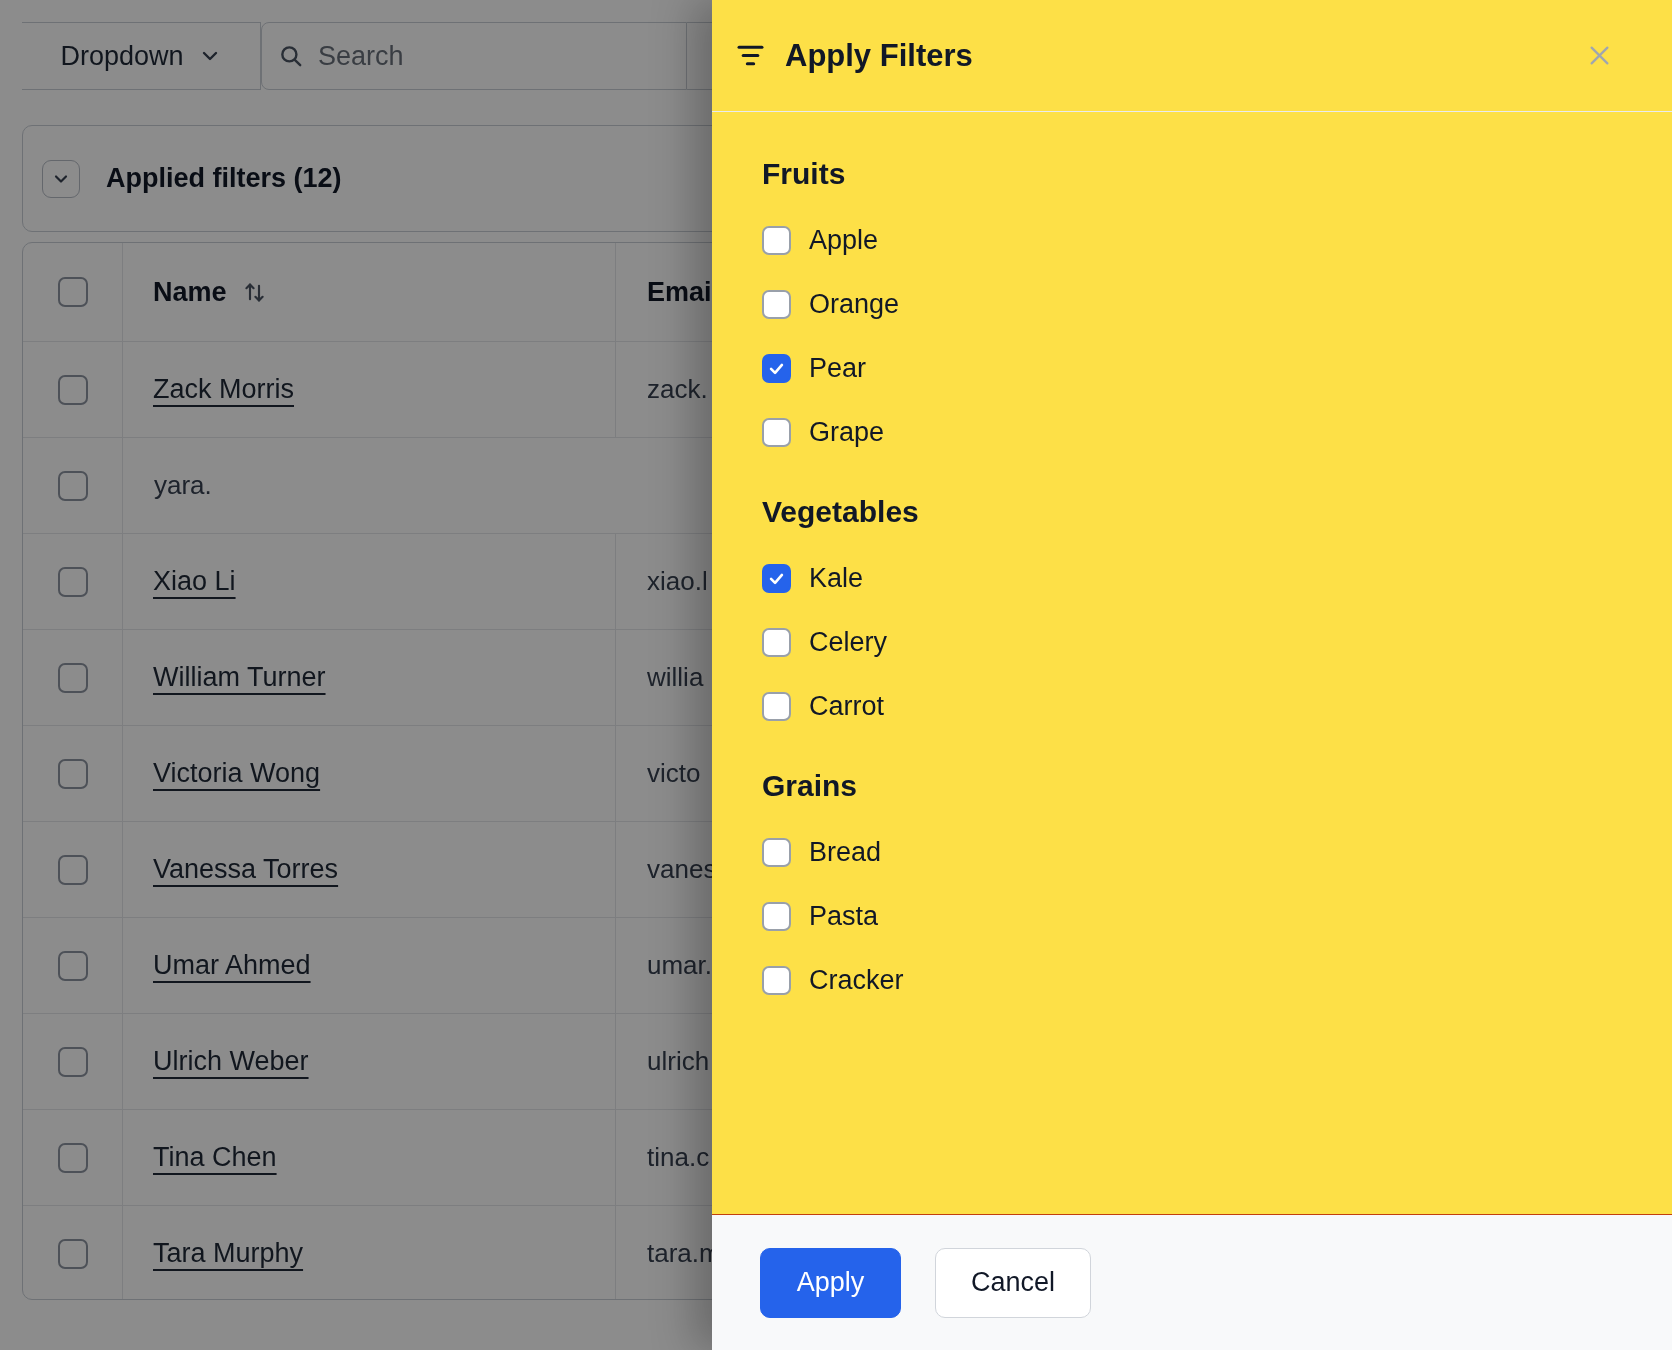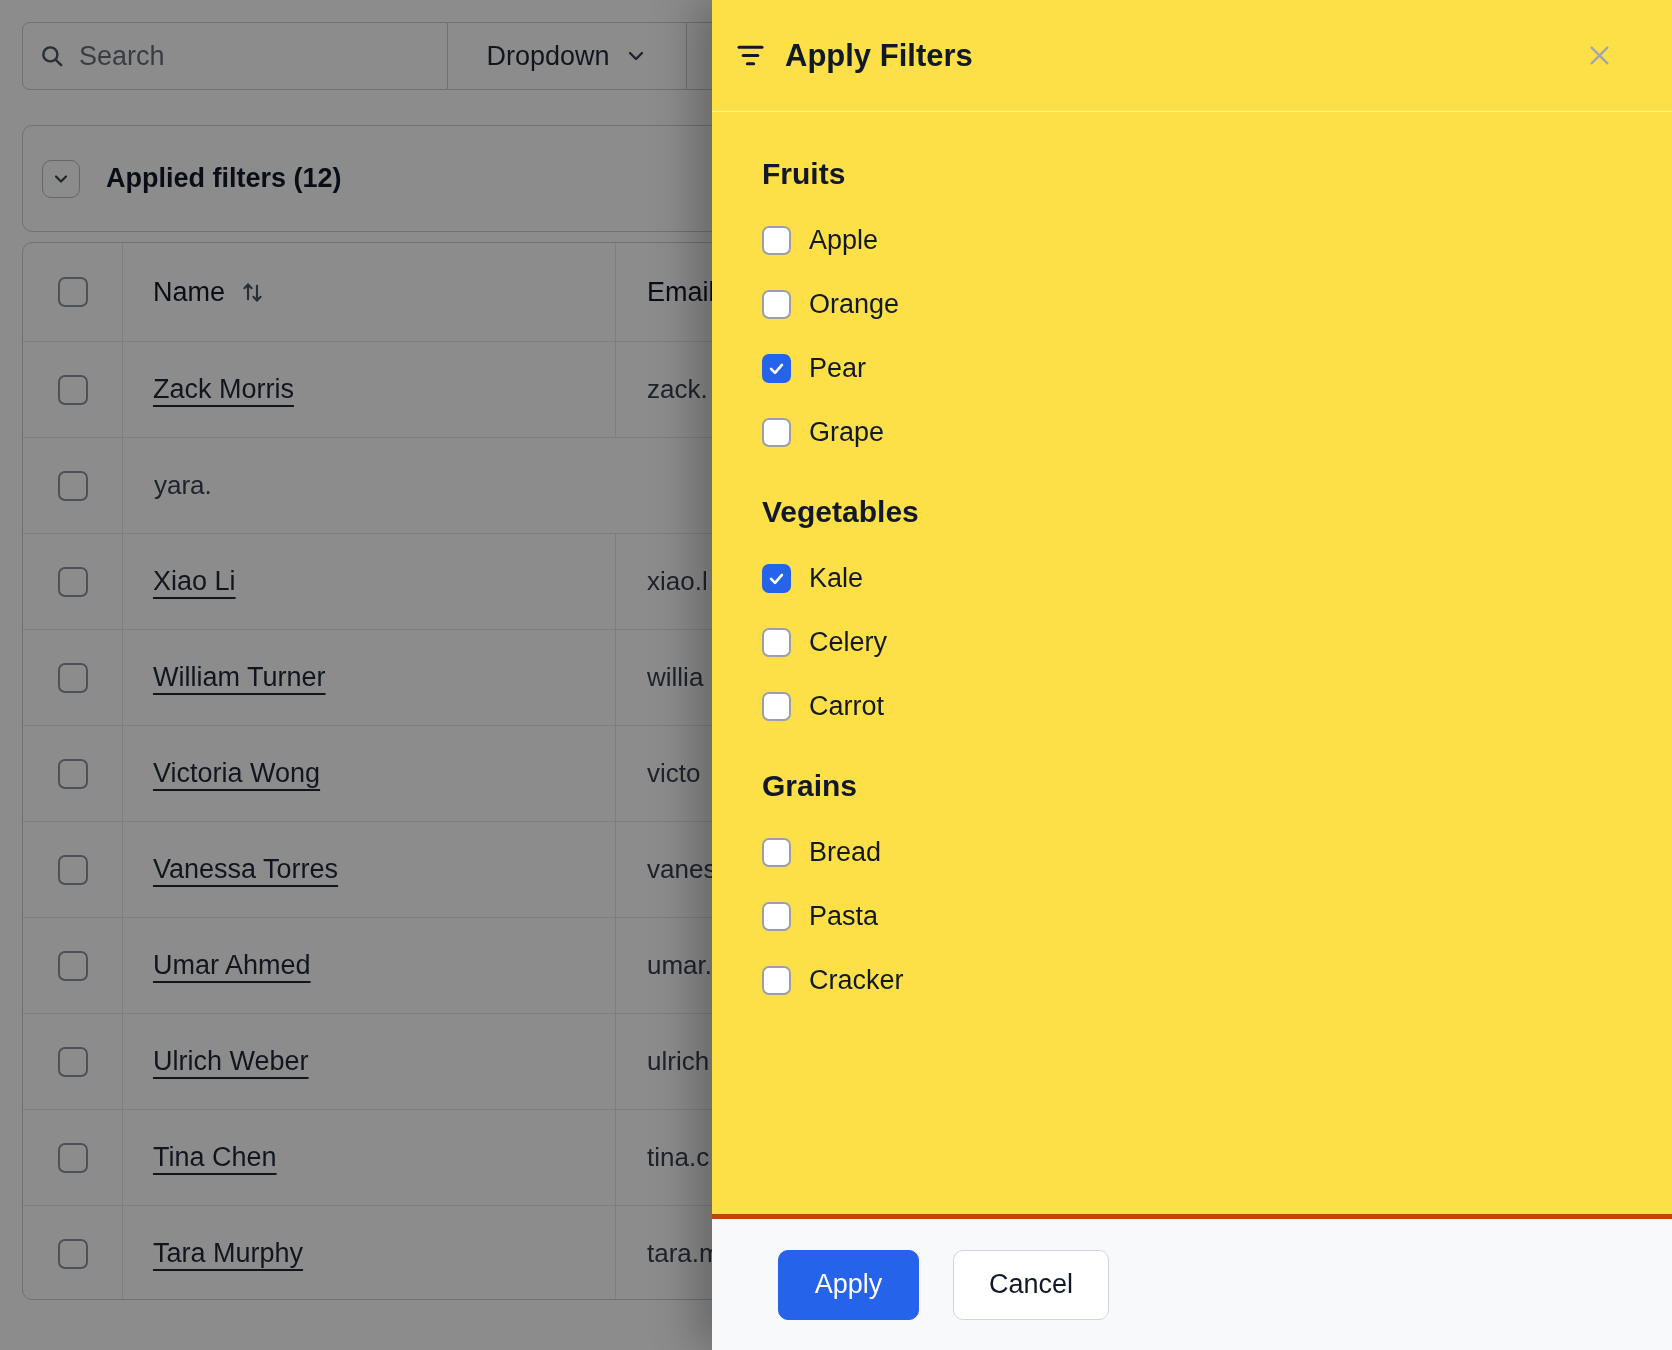--- a/index.html
+++ b/index.html
@@ -28,21 +28,21 @@
     background:#ffffff; display:flex; align-items:center; justify-content:center; cursor:pointer; }
   .applied-label { font-size:27px; font-weight:700; color:#111827; margin-left:26px; }
 
   .table-box { position:absolute; left:22px; top:242px; width:1600px; height:1058px;
     background:#ffffff; border:1px solid #c9ced6; border-radius:10px; overflow:hidden; }
   .trow { display:grid; grid-template-columns:100px 493px 1fr; align-items:center; height:96px; border-top:1px solid #e3e6ea; }
   .trow.thead { height:98px; border-top:none; }
   .cell-check { height:100%; display:flex; align-items:center; justify-content:center; border-right:1px solid #e3e6ea; }
   .cell-name  { height:100%; display:flex; align-items:center; gap:14px; padding-left:30px; border-right:1px solid #e3e6ea; }
   .cell-email { height:100%; display:flex; align-items:center; padding-left:31px; }
-  .th-label { font-size:27px; font-weight:400; color:#111827; }
+  .th-label { font-size:27px; font-weight:700; color:#111827; }
   .name-link { font-size:27px; color:#1f2937; text-decoration:underline; text-decoration-thickness:2px; text-underline-offset:7px; cursor:pointer; }
   .email-text { font-size:26px; color:#374151; white-space:nowrap; }
   .row-cb { width:30px; height:30px; border:2px solid #8d94a0; border-radius:7px; background:#ffffff; cursor:pointer; }
 
   .scrim { position:absolute; inset:0; background:rgba(0,0,0,0.45); cursor:pointer; }
 
   
   .panel { position:absolute; left:712px; top:0; width:960px; height:1350px; background:#fde047;
     box-shadow:-18px 0 40px rgba(0,0,0,0.25); display:flex; flex-direction:column; }
   .panel-header { height:112px; flex:0 0 112px; border-bottom:1px solid #e9ebef;
@@ -54,51 +54,51 @@
   .f-section { margin-bottom:30px; }
   .f-heading { font-size:30px; font-weight:700; color:#111827; line-height:36px; margin-bottom:16px; }
   .f-row { height:64px; display:flex; align-items:center; gap:18px; cursor:pointer; }
   .cb { width:29px; height:29px; border:2px solid #99a0aa; border-radius:7px; background:#ffffff;
     flex:0 0 29px; display:flex; align-items:center; justify-content:center; }
   .cb .tick { display:none; }
   .cb.checked { background:#2563eb; border-color:#2563eb; }
   .cb.checked .tick { display:block; }
   .f-label { font-size:27px; color:#111827; }
 
-  .panel-footer { flex:0 0 136px; border-top:5px solid #c2410c; background:#f8f9fa;
-    display:flex; align-items:center; padding-left:66px; gap:34px; }
+  .panel-footer { flex:0 0 136px; border-top:1px solid #c2410c; background:#f8f9fa;
+    display:flex; align-items:center; padding-left:48px; gap:34px; }
   .btn { height:70px; border-radius:10px; font-size:27px; font-weight:500;
     display:flex; align-items:center; justify-content:center; cursor:pointer; font-family:inherit; }
   .btn-apply { width:141px; background:#2563eb; border:1px solid #2563eb; color:#ffffff; }
   .btn-cancel { width:156px; background:#ffffff; border:1px solid #d1d5db; color:#111827; }
 
   svg { display:block; }
 </style>
 </head>
 <body>
 
 <div class="page">
 
   <div class="toolbar">
+    <div class="tb-seg seg-dropdown">
+      <span class="dropdown-label">Dropdown</span>
+      <span>
+        <svg width="24" height="24" viewBox="0 0 24 24" fill="none" stroke="#374151" stroke-width="2.4" stroke-linecap="round" stroke-linejoin="round">
+          <polyline points="6,9 12,15 18,9"></polyline>
+        </svg>
+      </span>
+    </div>
     <div class="tb-seg seg-search">
       <span>
         <svg width="26" height="26" viewBox="0 0 24 24" fill="none" stroke="#4b5563" stroke-width="2.2" stroke-linecap="round">
           <circle cx="10.5" cy="10.5" r="6.5"></circle>
             <path d="M15.5 15.5 L20.5 20.5"></path>
         </svg>
       </span>
       <span class="search-placeholder">Search</span>
-    </div>
-    <div class="tb-seg seg-dropdown">
-      <span class="dropdown-label">Dropdown</span>
-      <span>
-        <svg width="24" height="24" viewBox="0 0 24 24" fill="none" stroke="#374151" stroke-width="2.4" stroke-linecap="round" stroke-linejoin="round">
-          <polyline points="6,9 12,15 18,9"></polyline>
-        </svg>
-      </span>
     </div>
     <div class="tb-seg seg-extra"></div>
   </div>
 
   <div class="applied-box">
     <div class="applied-toggle">
       <span>
         <svg width="20" height="20" viewBox="0 0 24 24" fill="none" stroke="#374151" stroke-width="2.6" stroke-linecap="round" stroke-linejoin="round">
           <polyline points="6,9 12,15 18,9"></polyline>
         </svg>

